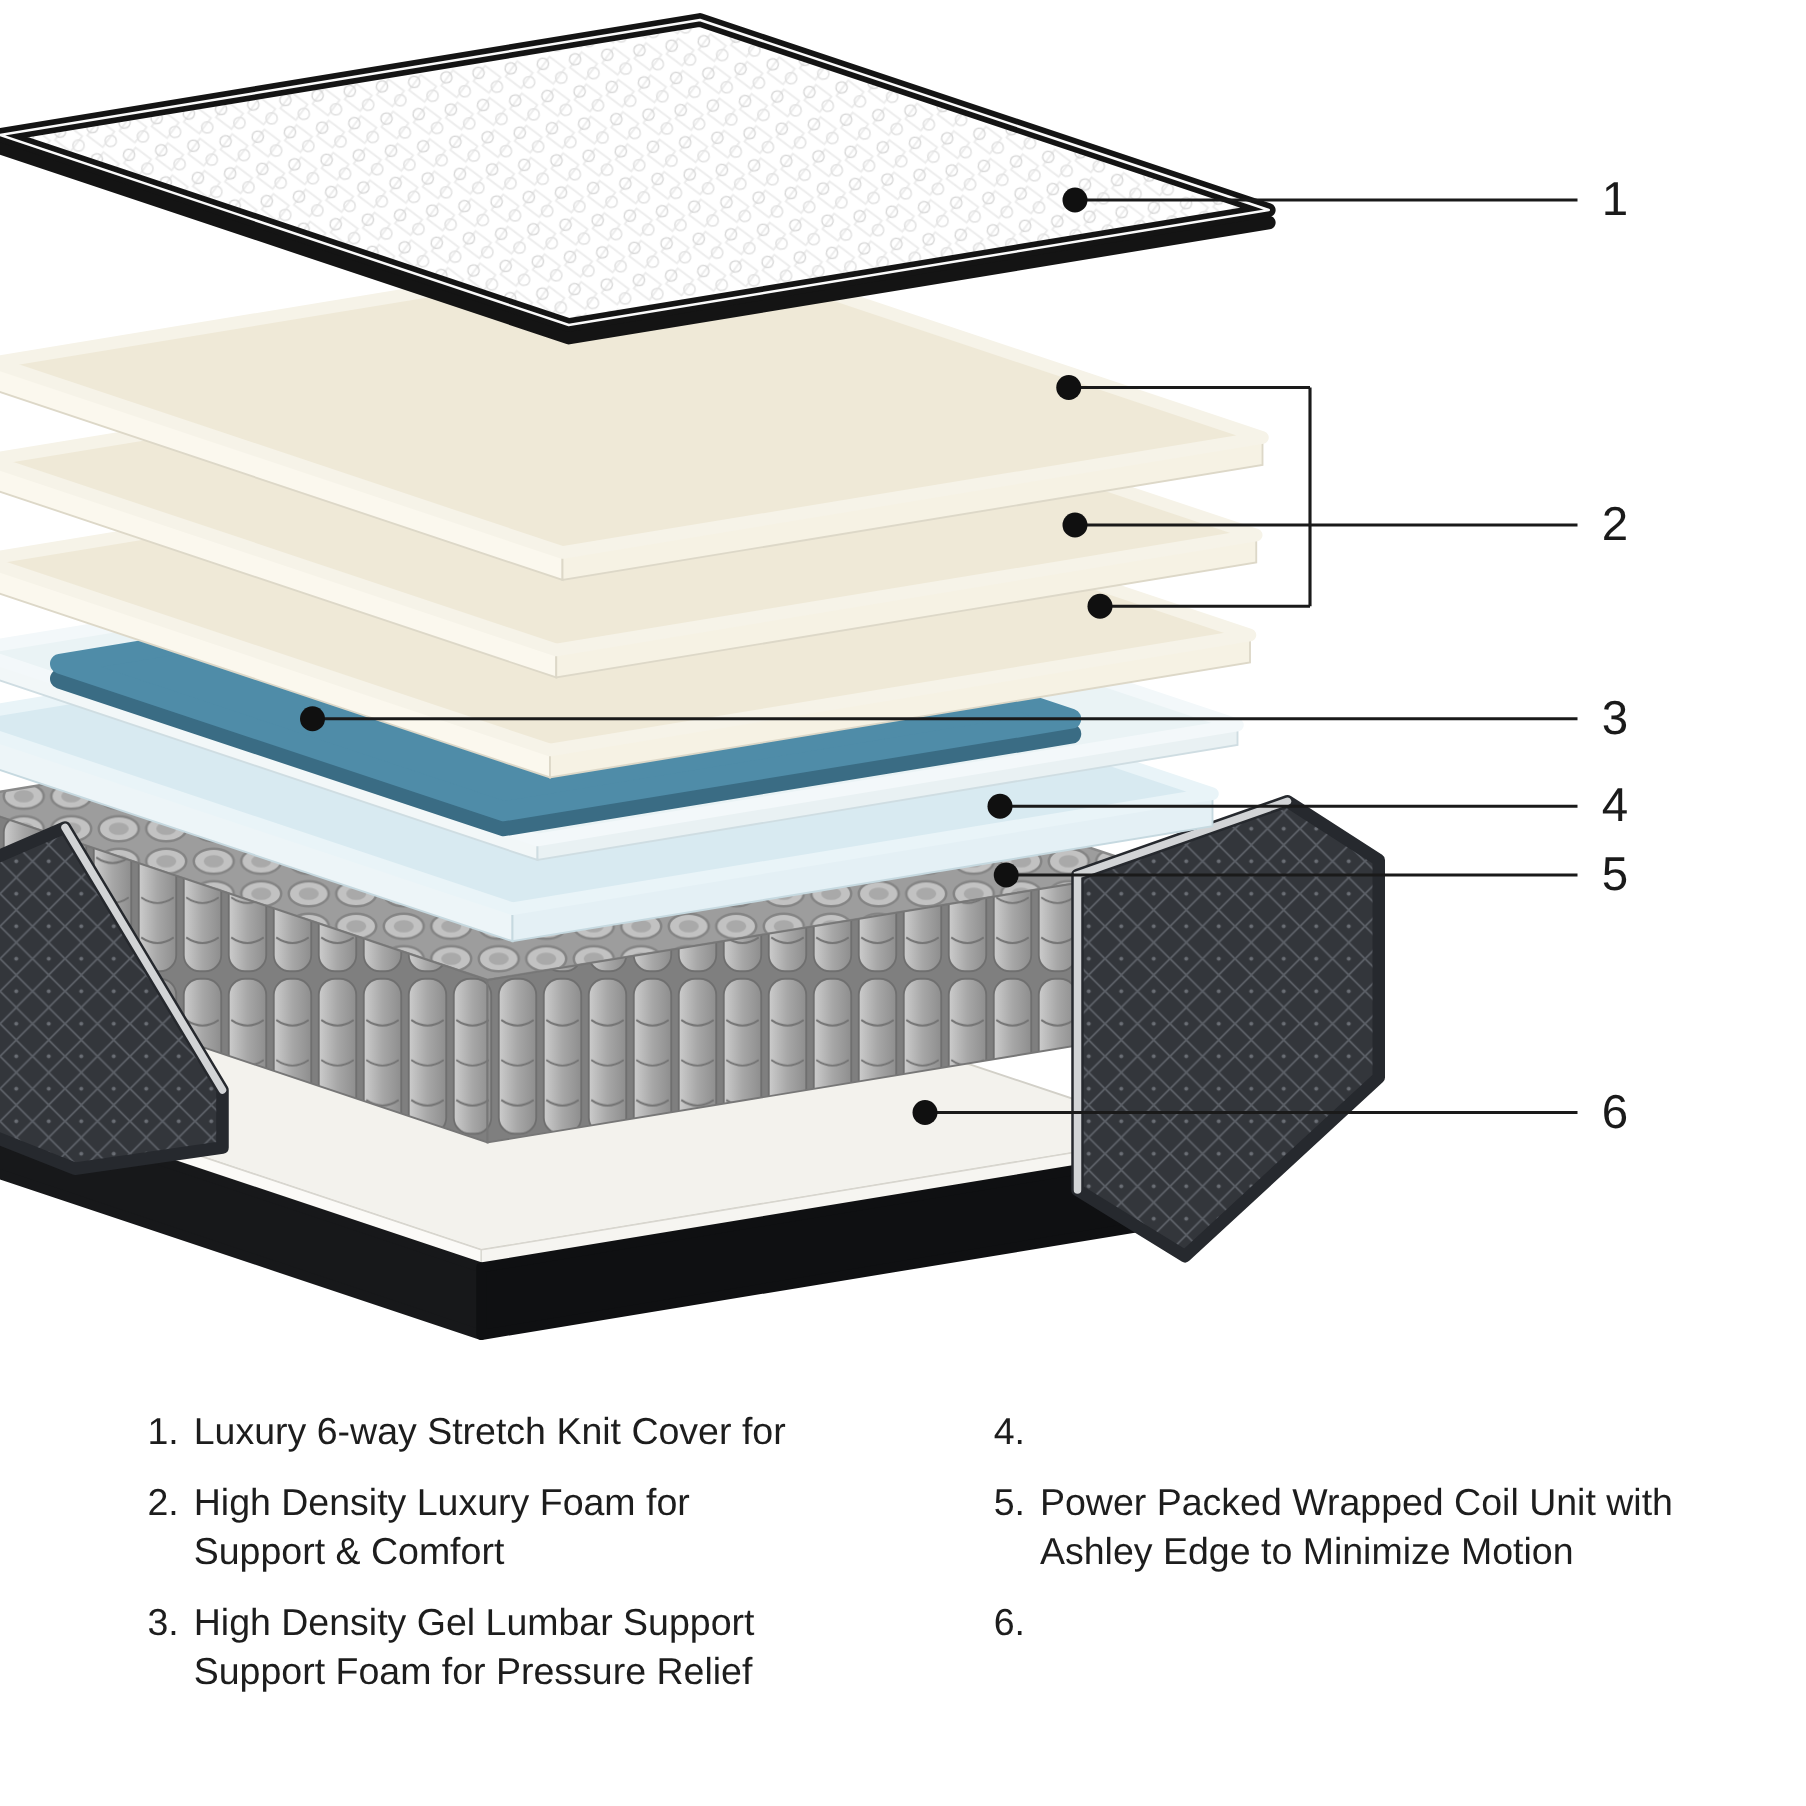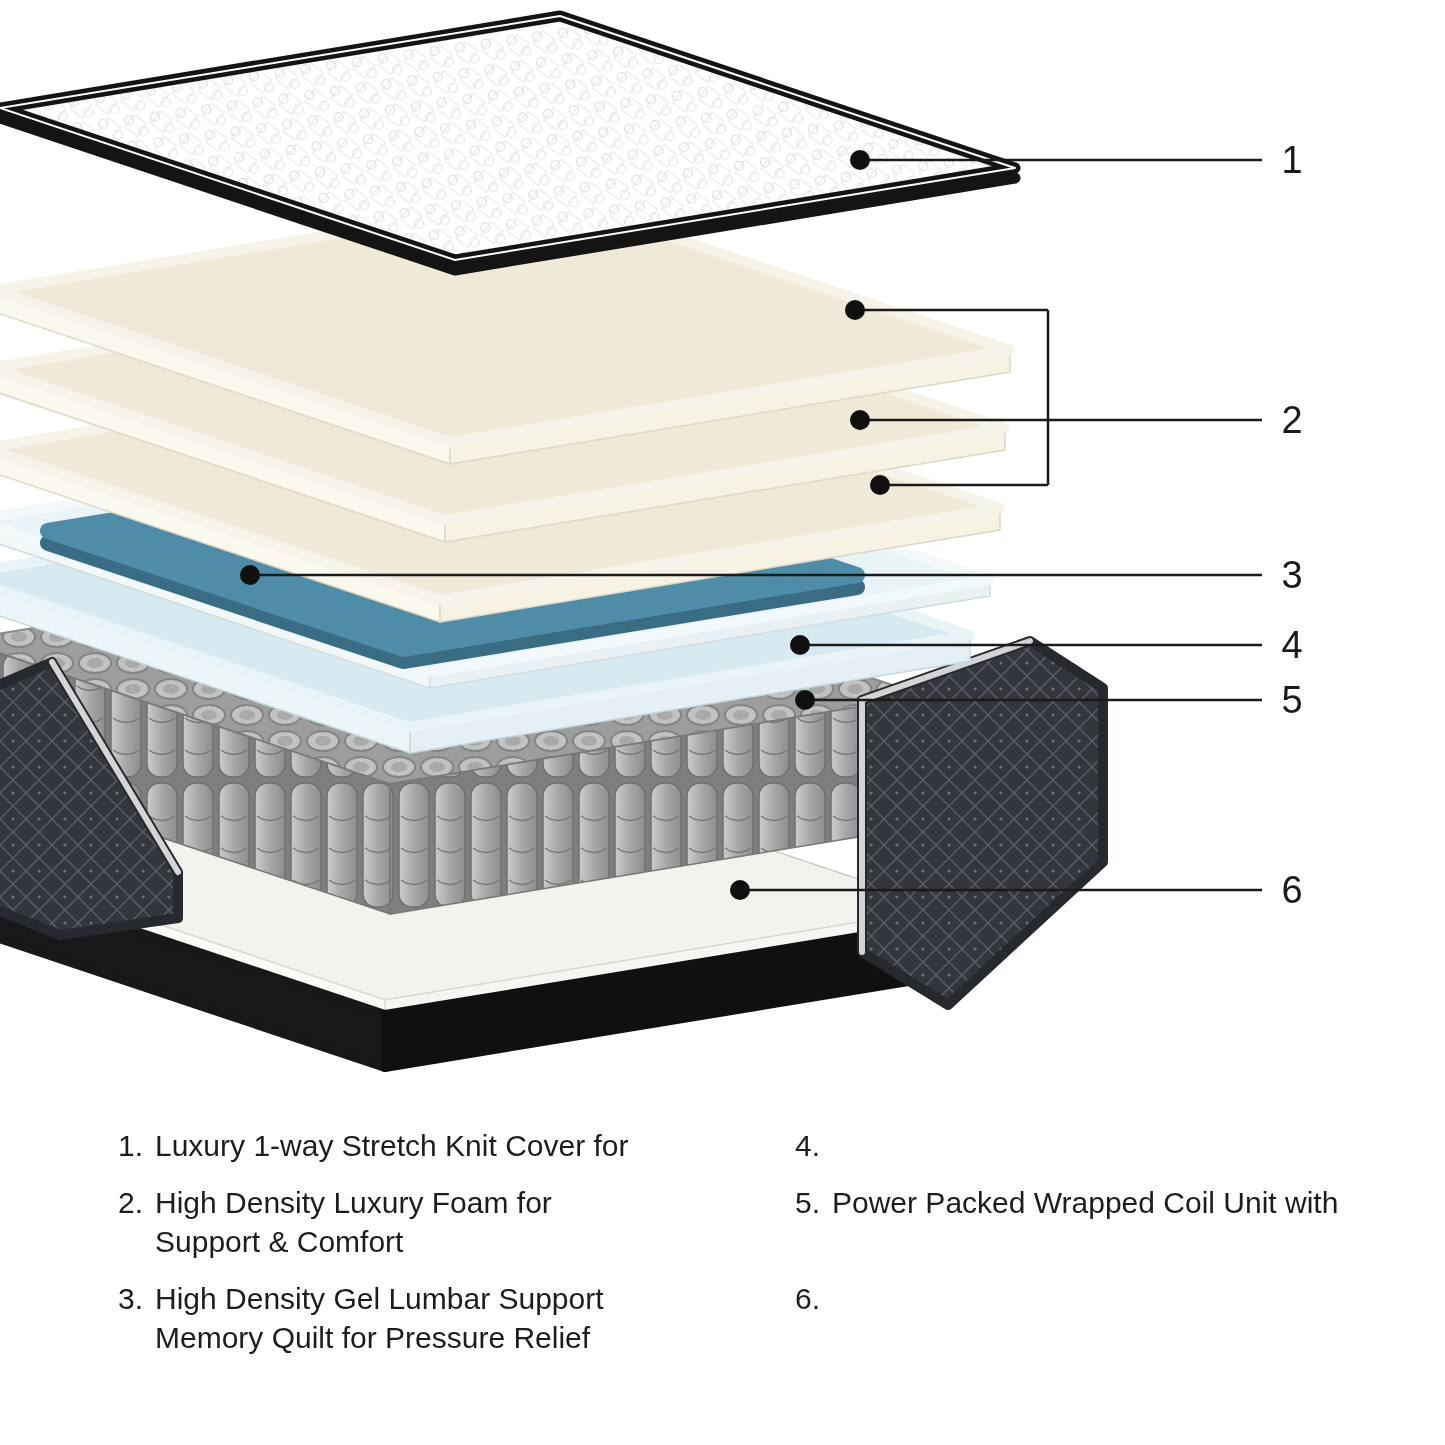--- a/index.html
+++ b/index.html
@@ -137,48 +137,48 @@
       <text x="1292" y="700" dominant-baseline="central">5</text>
       <text x="1292" y="890" dominant-baseline="central">6</text>
     </g>
   </g>
 </svg>
 
 <div class="legend-col left">
   <div class="legend-item">
     <div class="legend-num">1.</div>
     <div class="legend-txt">
-      <span>Luxury 1-way Stretch Knit Cover for</span><br>
+      <span>Luxury 6-way Stretch Knit Cover for</span><br>
     </div>
   </div>
   <div class="legend-item">
     <div class="legend-num">2.</div>
     <div class="legend-txt">
       <span>High Density Luxury Foam for</span><br>
       <span>Support &amp; Comfort</span>
     </div>
   </div>
   <div class="legend-item">
     <div class="legend-num">3.</div>
     <div class="legend-txt">
       <span>High Density Gel Lumbar Support</span><br>
-      <span>Memory Quilt for Pressure Relief</span><br>
+      <span>Support Foam for Pressure Relief</span><br>
     </div>
   </div>
 </div>
 
 <div class="legend-col right">
   <div class="legend-item">
     <div class="legend-num">4.</div>
   </div>
   <div class="legend-item">
     <div class="legend-num">5.</div>
     <div class="legend-txt">
       <span>Power Packed Wrapped Coil Unit with</span><br>
-      <br>
+      <span>Ashley Edge to Minimize Motion</span><br>
     </div>
   </div>
   <div class="legend-item">
     <div class="legend-num">6.</div>
   </div>
 </div>
 
 </div>
 
 </body></html>

